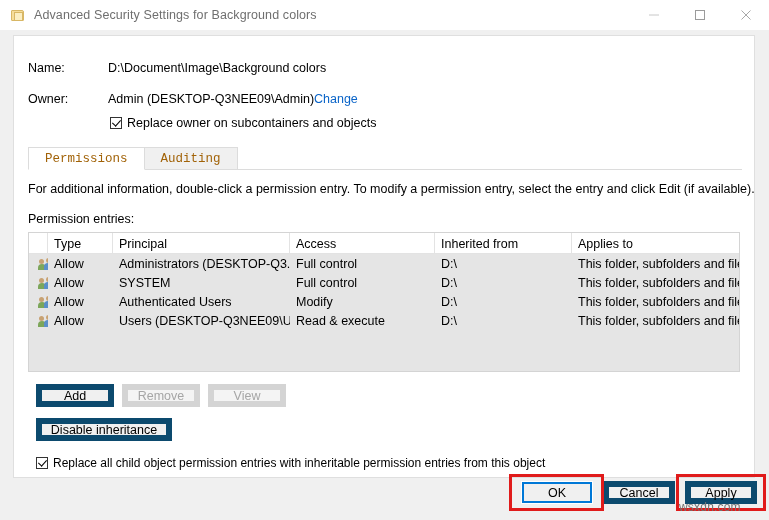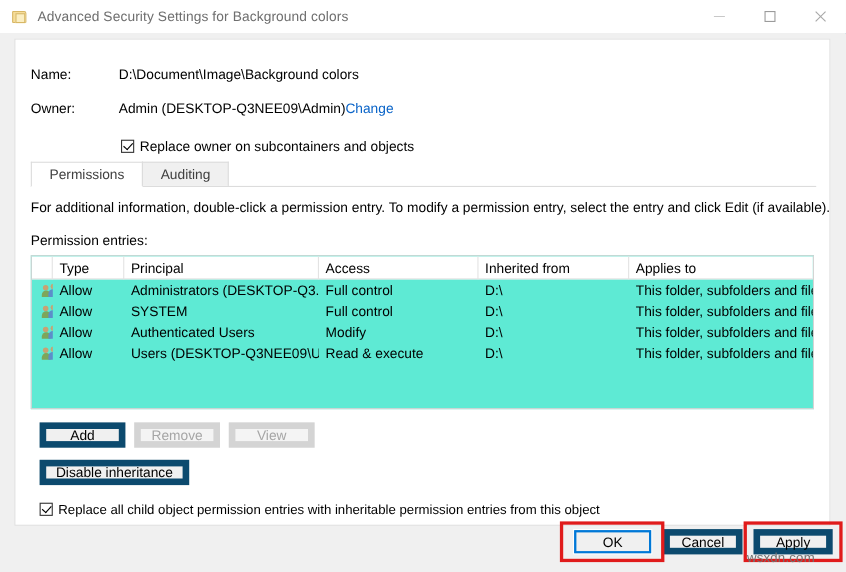--- a/index.html
+++ b/index.html
@@ -106,21 +106,20 @@
     color: #0a64c8;
     cursor: pointer;
   }
 
   .owner-check {
     position: absolute;
     left: 96px; top: 80px;
     display: flex;
     align-items: center;
     white-space: nowrap;
-    margin-top: 10px;
   }
   .cbox {
     width: 12px; height: 12px;
     border: 1px solid #333;
     background: #fff;
     box-sizing: border-box;
     position: relative;
     flex: none;
     margin-right: 5px;
   }
@@ -151,21 +150,22 @@
     padding: 0 16px;
     display: flex;
     align-items: center;
     justify-content: center;
     font-size: 12.5px;
     background: #f0f0f0;
     border: 1px solid #dcdcdc;
     border-bottom: none;
     box-sizing: border-box;
     margin-right: -1px;
-    color: #404040;
+    color: #a16207;
+    font-family: Liberation Mono, monospace;
   }
   .tab.active {
     background: #ffffff;
     border-bottom: 1px solid #ffffff;
     margin-bottom: -1px;
     height: 23px;
   }
 
   
   .info-text {
@@ -182,21 +182,21 @@
     font-size: 12.5px;
   }
 
   
   .list-box {
     position: absolute;
     left: 14px;
     top: 196px;
     width: 712px;
     height: 140px;
-    background: #5eead4;
+    background: #e5e5e5;
     border: 1px solid #d4d4d4;
     box-sizing: border-box;
     overflow: hidden;
   }
   .list-header {
     display: flex;
     height: 21px;
     background: #ffffff;
     border-bottom: 1px solid #e3e3e3;
     box-sizing: border-box;

